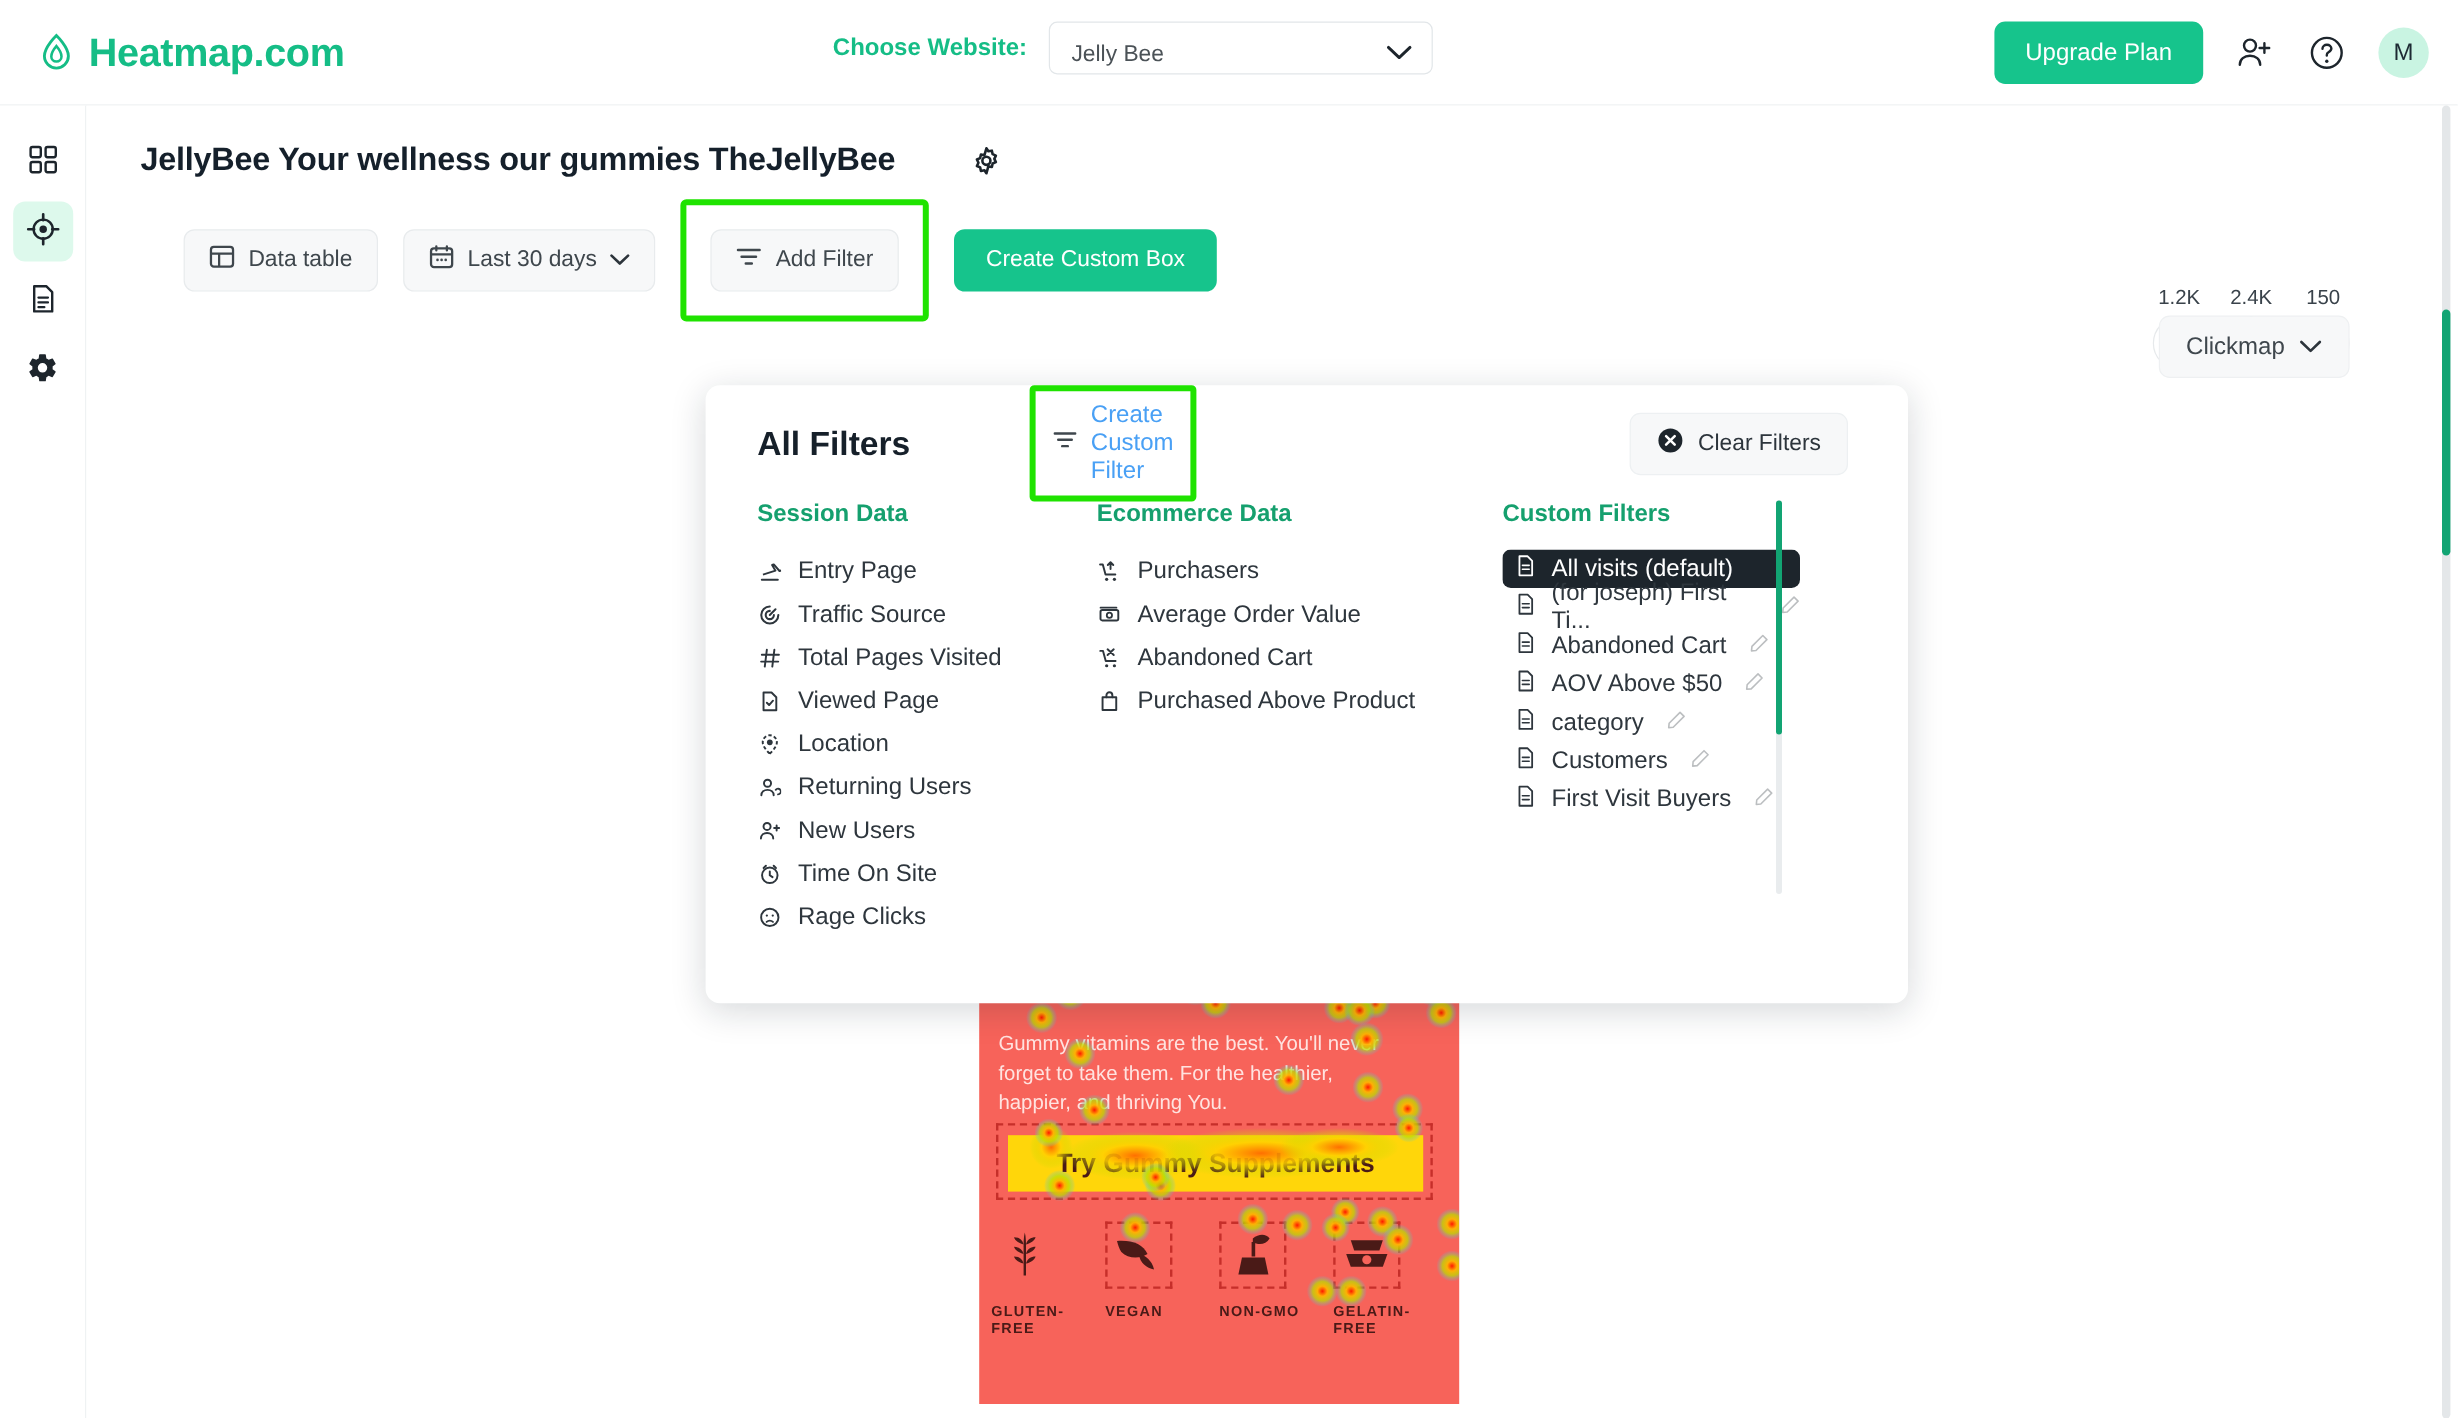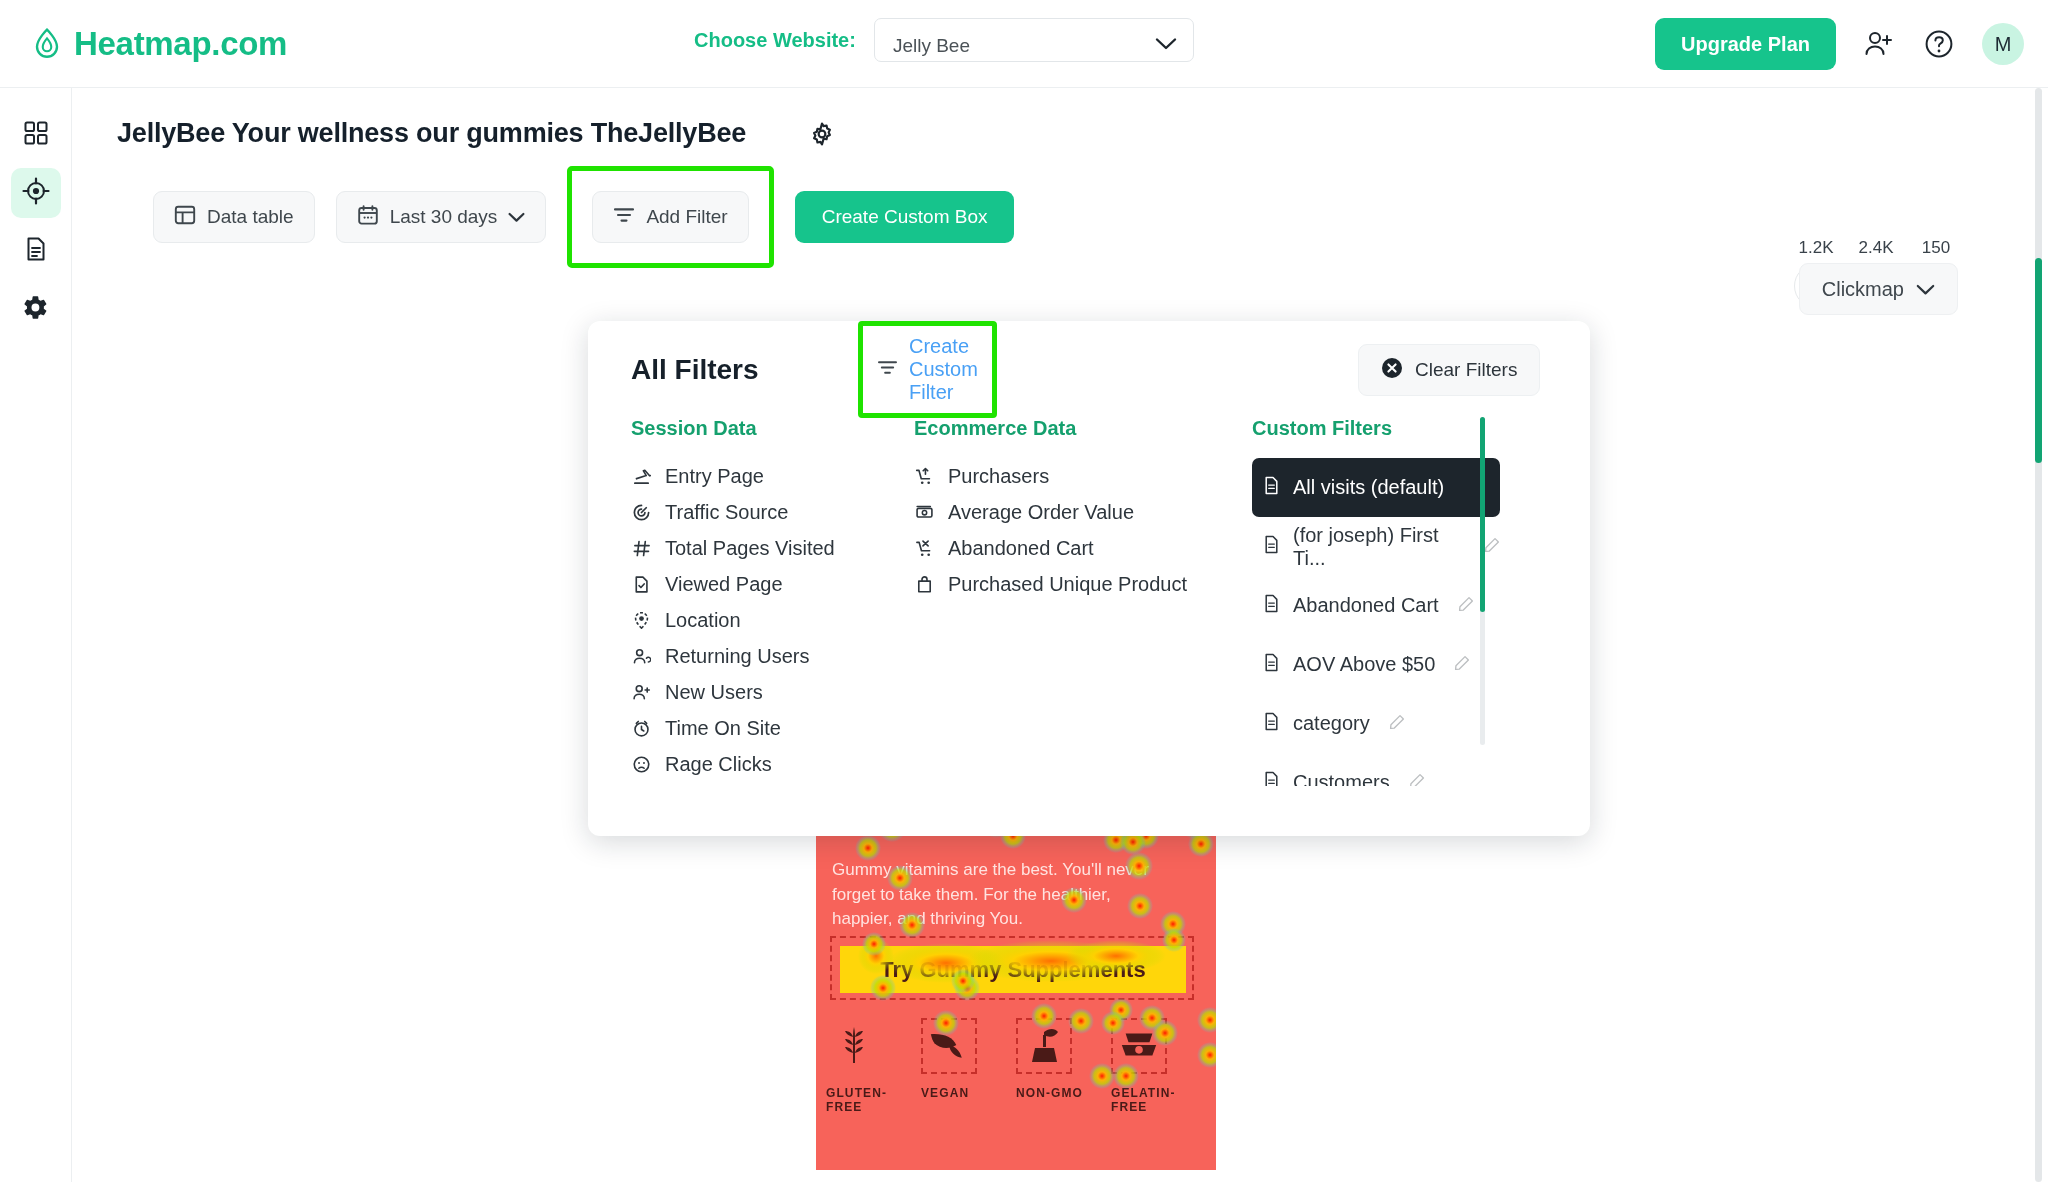--- a/index.html
+++ b/index.html
@@ -28,21 +28,21 @@
     background: #fff; display: flex; align-items: center; justify-content: space-between;
     padding: 12px 16px 0 18px;
   }
   #website-select .val { font-size: 19px; color: #4b5257; }
   #topbar-right {
     position: absolute; right: 24px; top: 0; height: 88px;
     display: flex; align-items: center; gap: 26px;
   }
   #upgrade-btn {
     background: #16c48c; color: #fff; border: none; border-radius: 9px;
-    height: 52px; padding: 0 26px; font-size: 20px; font-weight: 700;
+    height: 52px; padding: 0 26px; font-size: 20px; font-weight: 400;
     font-family: "Liberation Sans", sans-serif; cursor: pointer;
   }
   .icon-btn { width: 34px; height: 34px; display: flex; align-items: center; justify-content: center; cursor: pointer; }
   #avatar {
     width: 42px; height: 42px; border-radius: 50%; background: #c9f4e2;
     display: flex; align-items: center; justify-content: center;
     font-size: 20px; color: #1d2a33; font-weight: 500;
   }
   
   #sidebar {
@@ -118,21 +118,21 @@
   #col-ecom    { width: 340px; padding-left: 26px; }
   #col-custom  { width: 300px; padding-left: 24px; position: relative; }
   .f-item {
     display: flex; align-items: center; gap: 14px; height: 36px;
     font-size: 20px; color: #2e363d; cursor: pointer;
   }
   .f-item .ico { width: 20px; display: flex; align-items: center; justify-content: center; }
   
   #cf-list { position: relative; width: 248px; height: 328px; overflow: hidden; }
   .cf-item {
-    display: flex; align-items: center; gap: 13px; height: 59px;
+    display: flex; align-items: center; gap: 13px; height: 32px;
     padding-left: 11px; border-radius: 7px; cursor: pointer;
     font-size: 20px; color: #2e363d;
   }
   .cf-item.sel { background: #1d252c; color: #fff; }
   .cf-item .pen { margin-left: 6px; opacity: .45; }
   #cf-scroll-track {
     position: absolute; left: 252px; top: 0; width: 5px; height: 328px;
     background: #e9ecee; border-radius: 3px;
   }
   #cf-scroll-thumb {
@@ -621,21 +621,21 @@
           <span>Abandoned Cart</span>
         </div>
 
         <div class="f-item">
           <span class="ico">
             <svg width="19" height="19" viewBox="0 0 20 20" fill="none">
               <path d="M4 6.4h12v11.2H4z" stroke="#2e363d" stroke-width="1.7" stroke-linejoin="round"></path>
               <path d="M7.4 6.4V4.6a2.6 2.6 0 0 1 5.2 0v1.8" stroke="#2e363d" stroke-width="1.7" stroke-linecap="round"></path>
             </svg>
           </span>
-          <span>Purchased Unique Product</span>
+          <span>Purchased Above Product</span>
         </div>
       </div>
 
       <div id="col-custom">
         <div class="col-head">Custom Filters</div>
 
         <div id="cf-list">
           <div class="cf-item sel">
             <span>
               <svg width="17" height="19" viewBox="0 0 18 20" fill="none">

